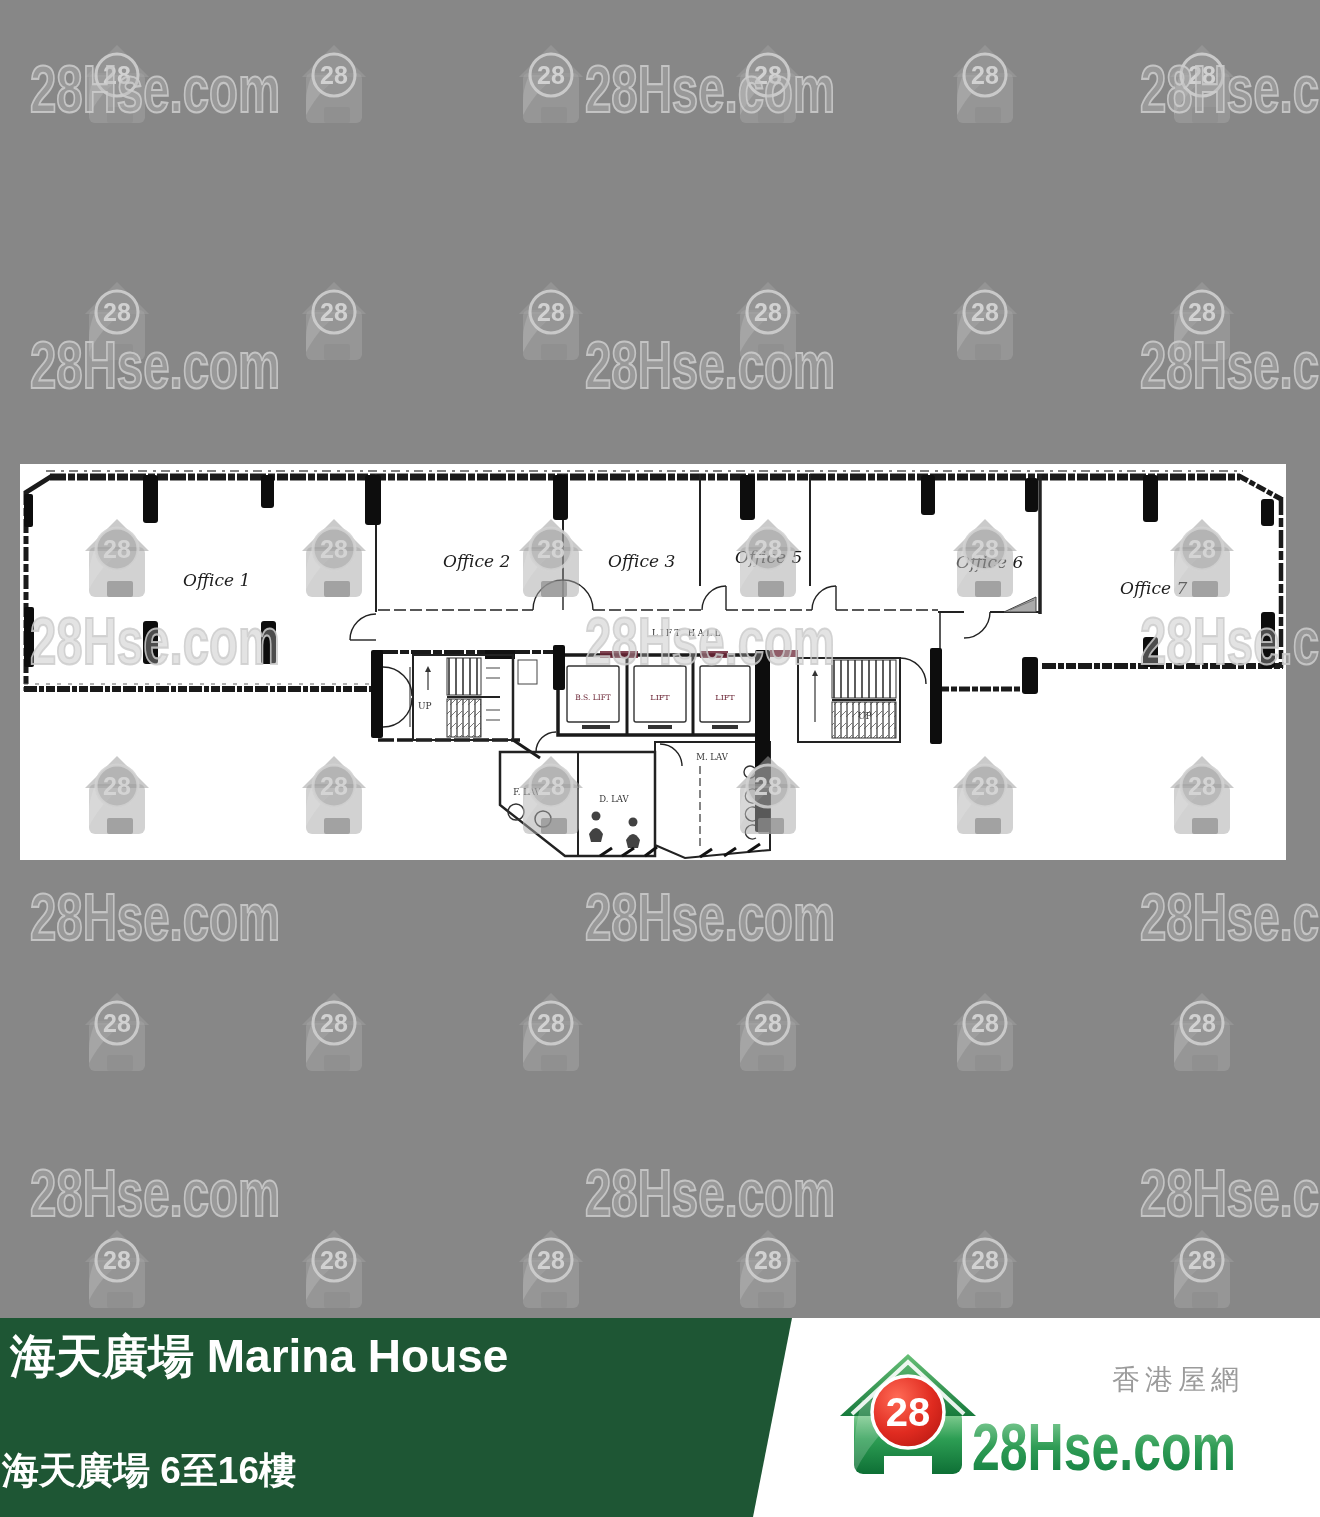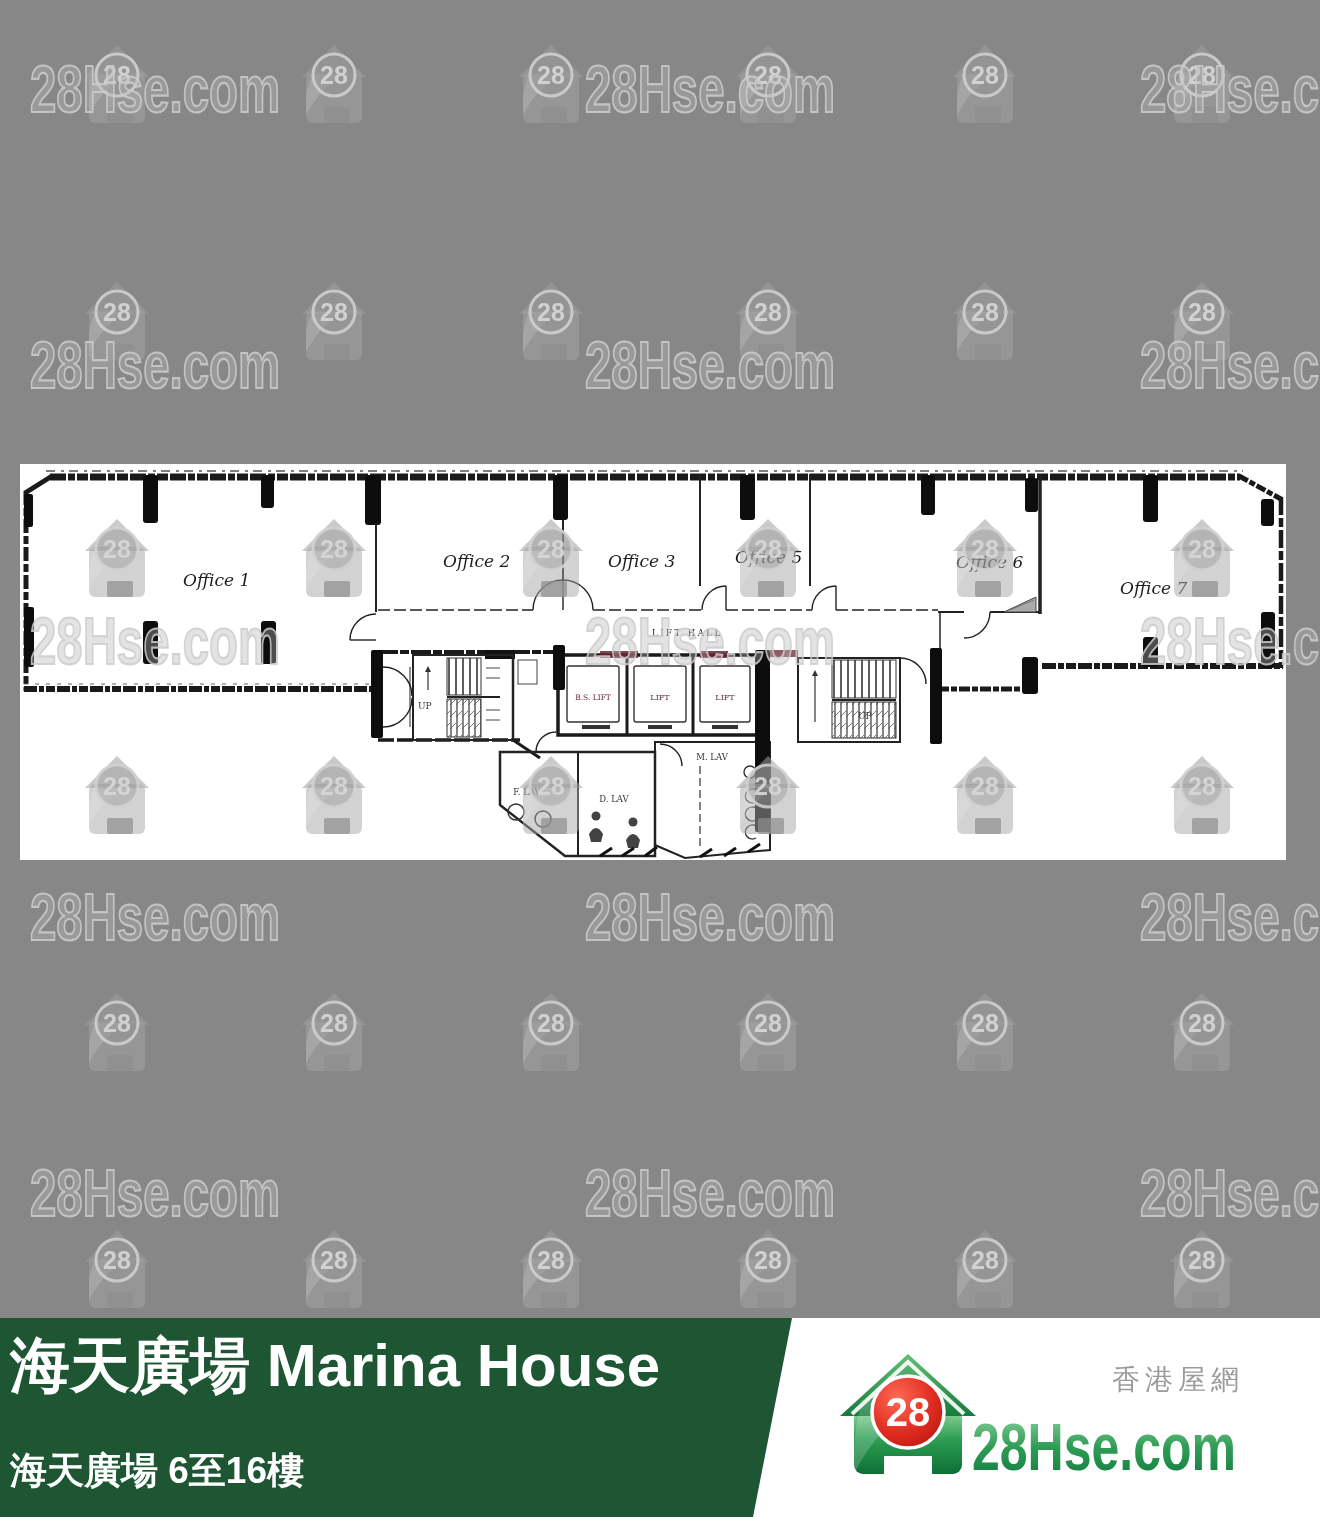--- a/index.html
+++ b/index.html
@@ -3,23 +3,23 @@
 <meta charset="utf-8">
 <style>
   html,body{margin:0;padding:0;background:#555;}
   .page{position:relative;width:1320px;height:1517px;overflow:hidden;background:#878787;
         font-family:"Liberation Sans","DejaVu Sans",sans-serif;}
   .plan-svg{position:absolute;left:0;top:0;z-index:1;}
   .wm-svg{position:absolute;left:0;top:0;z-index:2;pointer-events:none;}
   .banner{position:absolute;left:0;top:1318px;width:1320px;height:199px;background:#ffffff;z-index:3;}
   .banner-green{position:absolute;left:0;top:0;width:800px;height:199px;background:#1e5634;
         clip-path:polygon(0 0,792px 0,753px 199px,0 199px);color:#fff;}
-  .bt1{position:absolute;left:10px;top:8px;font-size:60px;font-weight:bold;letter-spacing:0px;white-space:nowrap;}
+  .bt1{position:absolute;left:10px;top:8px;font-size:46px;font-weight:bold;letter-spacing:0px;white-space:nowrap;}
   .bt2{position:absolute;left:10px;top:74px;font-size:37px;font-weight:bold;white-space:nowrap;}
-  .bt3{position:absolute;left:10px;top:128px;font-size:37px;font-weight:bold;white-space:nowrap;}
+  .bt3{position:absolute;left:2px;top:128px;font-size:37px;font-weight:bold;white-space:nowrap;}
   .logo-svg{position:absolute;left:0;top:1318px;z-index:4;}
   text{user-select:none;}
 </style>
 </head>
 <body>
 
 <div class="page">
 
   <svg class="plan-svg" width="1320" height="1517" viewBox="0 0 1320 1517">
     <defs>

